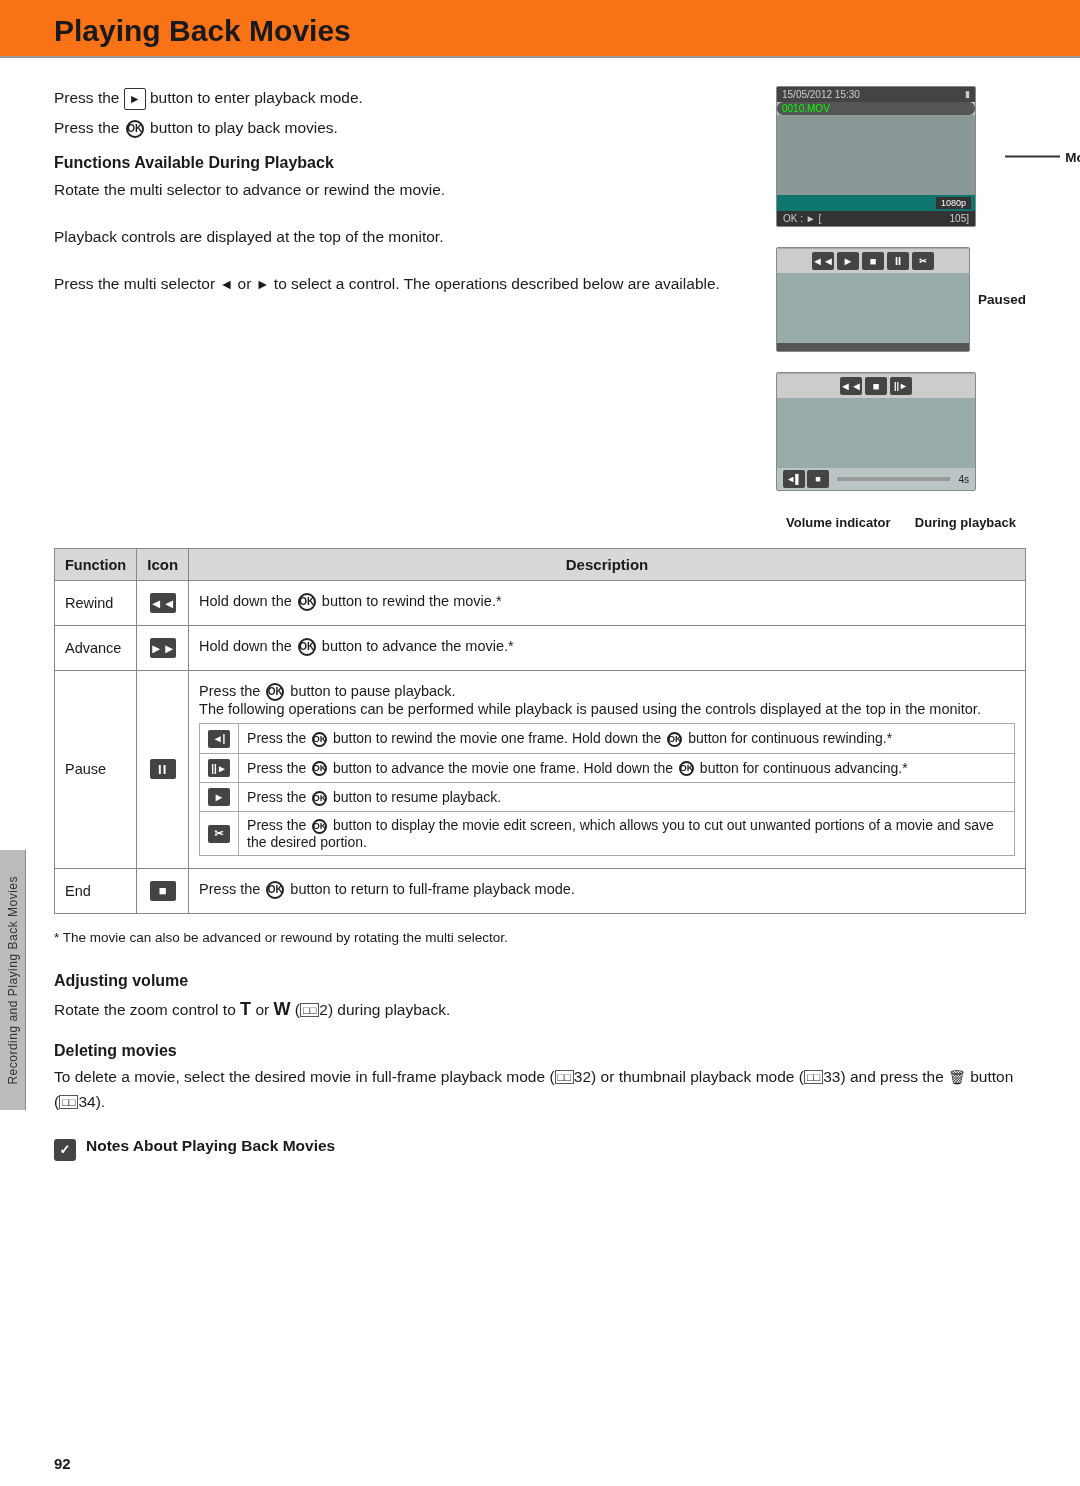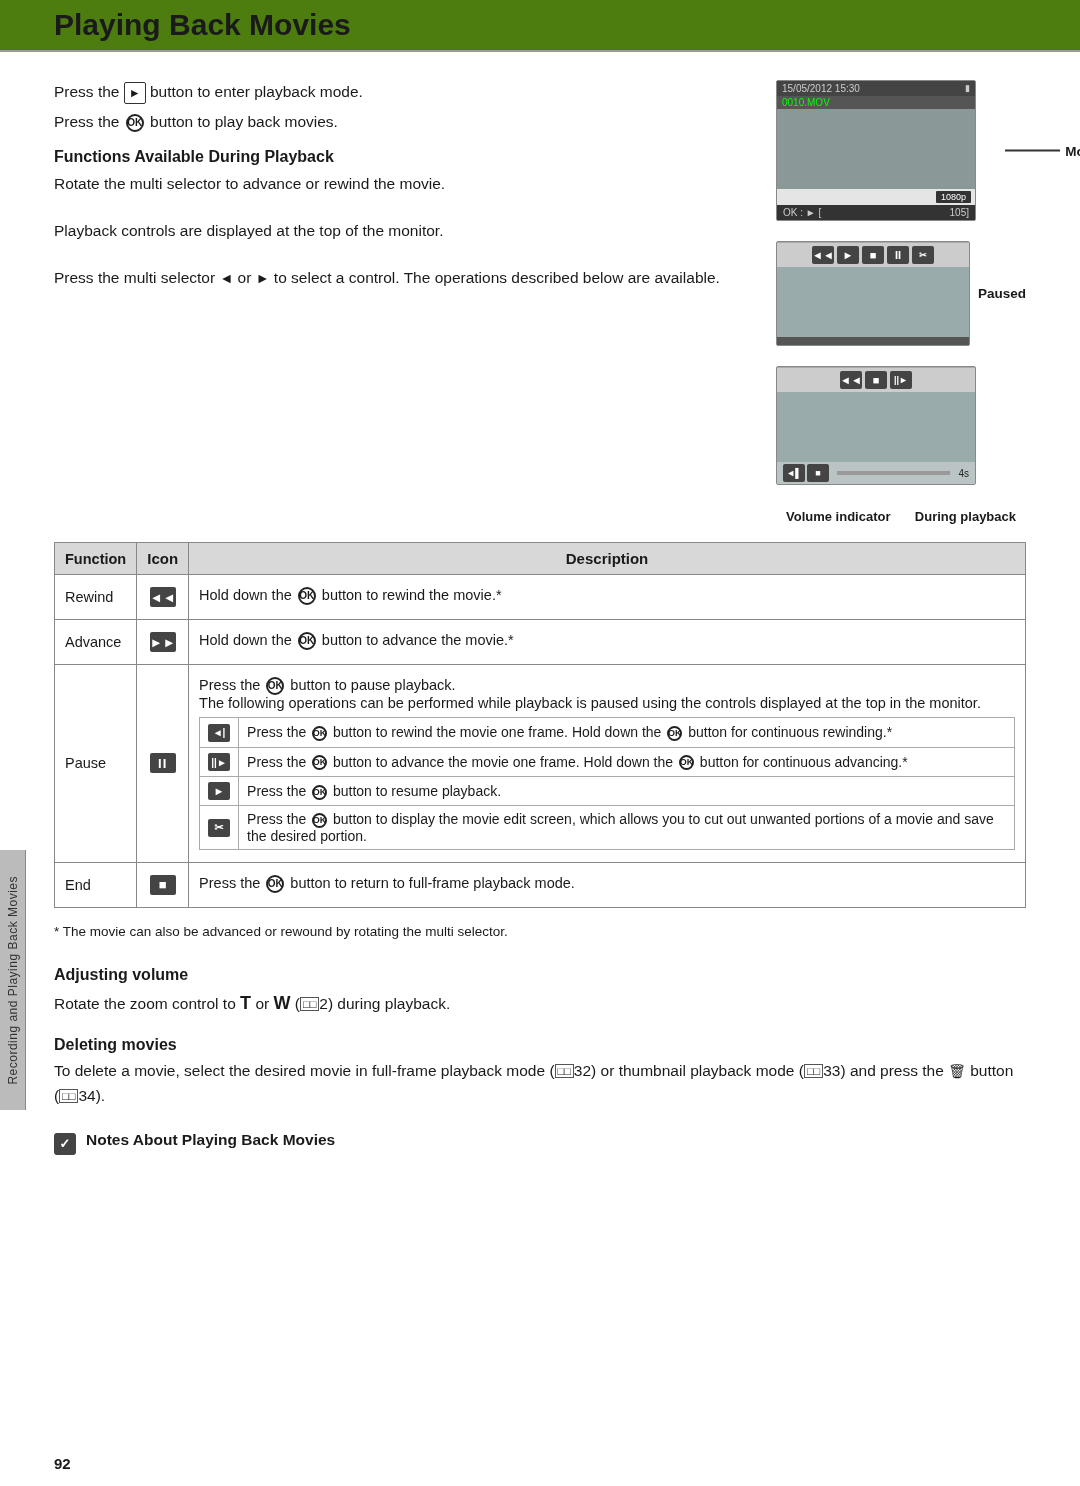--- a/index.html
+++ b/index.html
@@ -13,22 +13,22 @@
     }
     .page {
       background: #fff;
       margin: 0 auto;
       width: 1080px;
       min-height: 1486px;
       padding: 0;
       position: relative;
     }
     .header-bar {
-      background: #4d7c0f;
-      height: 52px;
+      background: #f97316;
+      height: 58px;
       display: flex;
       align-items: flex-end;
       padding: 0 54px 8px 54px;
       border-bottom: 2px solid #999;
     }
     .header-title {
       font-size: 30px;
       font-weight: bold;
       color: #1a1a1a;
     }
@@ -93,20 +93,21 @@
       font-size: 10px;
       padding: 2px 5px;
       display: flex;
       justify-content: space-between;
     }
     .camera-screen .filename {
       background: #555;
       color: #0f0;
       font-size: 10px;
       padding: 1px 5px;
+      border-radius: 6px;
     }
     .camera-screen .preview-area {
       background: #a0aaaa;
       height: 70px;
       display: flex;
       align-items: center;
       justify-content: center;
     }
     .camera-screen .bottom-bar {
       background: #333;
@@ -346,21 +347,21 @@
       <div class="camera-screenshots">
 
         <div class="camera-outer">
           <div class="camera-screen" style="width:200px;">
             <div class="top-bar">
               <span>15/05/2012  15:30</span>
               <span style="font-size:9px;">▮</span>
             </div>
             <div class="filename">0010.MOV</div>
             <div class="preview-area" style="height:80px;background:#8a9898;"></div>
-            <div style="display:flex;justify-content:flex-end;padding:2px 4px;background:#e5e5e5;">
+            <div style="display:flex;justify-content:flex-end;padding:2px 4px;background:#0f766e;">
               <div style="background:#333;color:#fff;font-size:9px;padding:1px 5px;border-radius:1px;">1080p</div>
             </div>
             <div class="bottom-bar">
               <span>OK : ► [</span>
               <span>105]</span>
             </div>
           </div>
 
           <div class="movie-options-ext">
             <span class="mo-line"></span>

